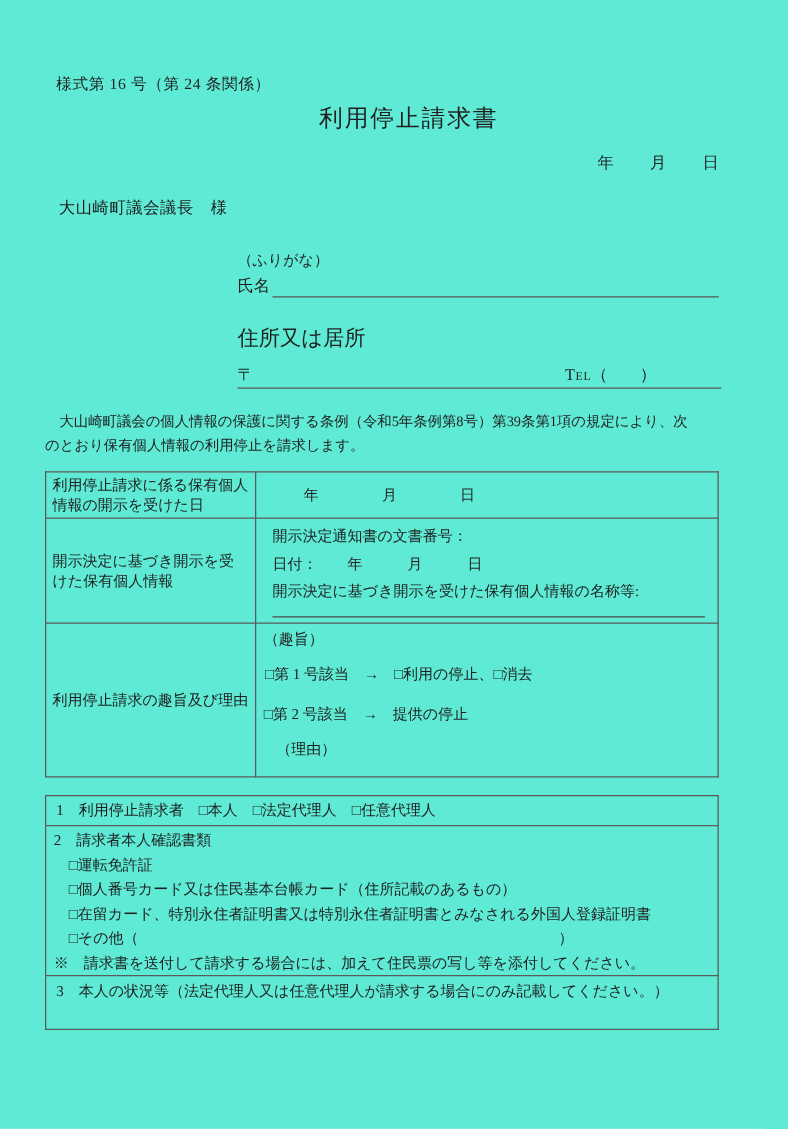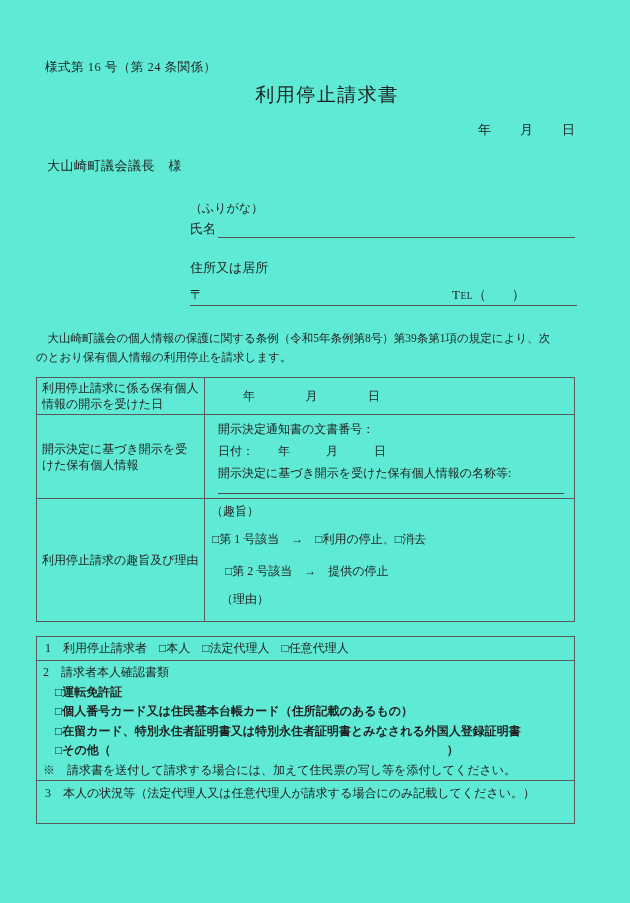--- a/index.html
+++ b/index.html
@@ -17,21 +17,21 @@
   .date-line{position:absolute;left:478px;top:121px;font-size:13px;letter-spacing:1px;}
   .addressee{position:absolute;left:47px;top:157px;font-size:13px;letter-spacing:.5px;}
 
   .name-block{position:absolute;left:190px;top:200px;width:385px;}
   .furigana{font-size:12px;margin-bottom:1px;}
   .name-row{display:flex;align-items:flex-end;height:20px;font-size:13px;}
   .name-row .label{flex:0 0 auto;padding-right:2px;}
   .uline{flex:1 1 auto;border-bottom:1px solid #555;height:100%;}
 
   .addr-block{position:absolute;left:190px;top:259px;width:387px;}
-  .addr-label{font-size:13px;margin-bottom:7px;}
+  .addr-label{font-size:17px;margin-bottom:7px;}
   .postal-row{position:relative;border-bottom:1px solid #555;height:21px;font-size:13px;}
   .postal-mark{position:absolute;left:0;bottom:1px;}
   .tel-part{position:absolute;left:262px;bottom:1px;}
   .tel-label{display:inline-block;font-size:9.5px;letter-spacing:.5px;}
   .tel-label::first-letter{font-size:13px;}
 
   .statement{position:absolute;left:36px;top:329px;font-size:11.5px;line-height:19px;white-space:nowrap;}
 
   table{border-collapse:collapse;table-layout:fixed;}
   td{border:1px solid #5a5a5a;font-size:12px;}
@@ -40,29 +40,29 @@
   .t1 .hd{width:157px;padding:2px 5px;line-height:16px;vertical-align:middle;}
   .t1 .r1{height:31px;}
   .t1 .r1 .val{padding-left:38px;vertical-align:middle;letter-spacing:.5px;}
   .t1 .r2{height:84px;}
   .t1 .r2 .content{vertical-align:top;padding:3px 8px 0 13px;line-height:22px;}
   .name-etc-uline{border-bottom:1px solid #4a4a4a;height:9px;margin-right:2px;}
   .t1 .r3{height:123px;}
   .t1 .r3 .content{vertical-align:top;padding:5px 6px 0 6px;line-height:15px;}
   .shushi{margin-left:0;}
   .opt1{margin-top:13px;margin-left:1px;}
-  .opt2{margin-top:17px;margin-left:14px;}
+  .opt2{margin-top:17px;margin-left:0;}
   .riyu{margin-top:13px;margin-left:10px;}
 
   .t2{position:absolute;left:36px;top:636px;width:539px;}
   .t2 .r1{height:24px;}
   .t2 .r1 td{padding-left:8px;vertical-align:middle;}
   .t2 .r2{height:115px;}
   .t2 .r2 td{vertical-align:top;padding:2px 6px 0 6px;line-height:19.5px;}
-  .t2 .check-item{margin-left:12px;font-weight:bold;}
+  .t2 .check-item{margin-left:12px;}
   .t2 .r3{height:43px;}
   .t2 .r3 td{vertical-align:top;padding:3px 6px 0 8px;line-height:18px;}
 </style>
 </head>
 <body>
 
 <div class="page">
 
   <div class="form-number">様式第 16 号（第 24 条関係）</div>
   <div class="doc-title">利用停止請求書</div>

